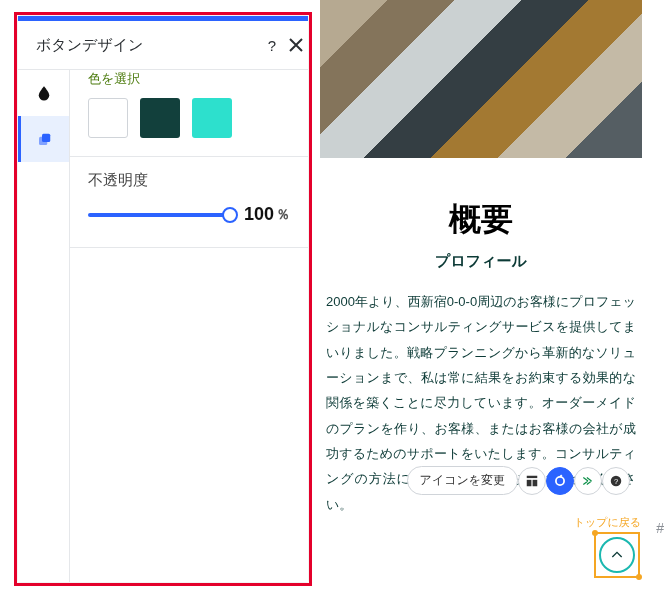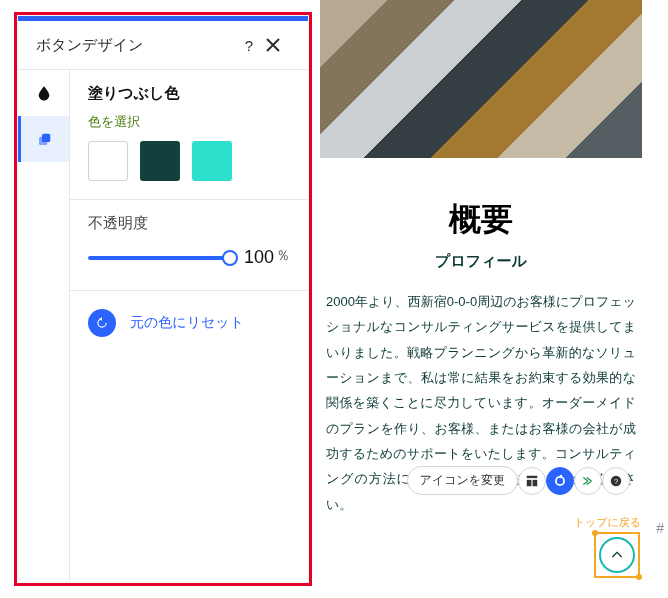--- a/index.html
+++ b/index.html
@@ -24,21 +24,21 @@
     background: #fff;
     box-shadow: 0 0 4px rgba(0,0,0,.12);
     display: flex; flex-direction: column;
     z-index: 10;
   }
   .panel-top {
     height: 5px; background: #2b63ff;
   }
   .panel-header {
     display: flex; align-items: center;
-    padding: 12px 23px 12px 18px;
+    padding: 12px 0 12px 18px;
     border-bottom: 1px solid #e5e7ea;
   }
   .panel-header .title { flex: 1; font-size: 15px; color: #2b2f33; }
   .hdr-icon { width: 24px; height: 24px; display: flex; align-items: center; justify-content: center; cursor: pointer; color: #2b2f33; font-size: 15px; }
   .hdr-icon.close svg { width: 14px; height: 14px; }
 
   .panel-body { display: flex; flex: 1; min-height: 0; }
   .side-tabs { width: 52px; border-right: 1px solid #e5e7ea; display: flex; flex-direction: column; }
   .side-tab { height: 46px; display: flex; align-items: center; justify-content: center; cursor: pointer; }
   .side-tab.active { background: #e8f0fe; border-left: 3px solid #2b63ff; }
@@ -52,21 +52,21 @@
   .swatch.white { background: #fff; border: 1px solid #d0d4d9; }
 
   .divider { height: 1px; background: #e5e7ea; margin: 0 0; }
 
   .opacity-block { padding: 14px 18px 22px; }
   .opacity-label { font-size: 15px; color: #444; margin-bottom: 14px; }
   .opacity-row { display: flex; align-items: center; gap: 14px; }
   .slider { flex: 1; position: relative; height: 20px; }
   .slider-track { position: absolute; left: 0; right: 0; top: 50%; transform: translateY(-50%); height: 4px; border-radius: 2px; background: #2b63ff; }
   .slider-thumb { position: absolute; right: -8px; top: 50%; transform: translate(0,-50%); width: 16px; height: 16px; border-radius: 50%; background: #fff; border: 2px solid #2b63ff; cursor: pointer; }
-  .opacity-val { font-size: 18px; color: #111; display: flex; align-items: flex-start; gap: 2px; }
+  .opacity-val { font-size: 18px; color: #111; display: flex; align-items: center; gap: 2px; font-weight: bold; }
   .opacity-val .pct { font-size: 14px; color: #555; }
 
   .reset-row { display: flex; align-items: center; gap: 14px; padding: 18px; }
   .reset-circle { width: 28px; height: 28px; border-radius: 50%; background: #2b63ff; display: flex; align-items: center; justify-content: center; cursor: pointer; }
   .reset-circle svg { width: 14px; height: 14px; }
   .reset-text { font-size: 14px; color: #2b63ff; cursor: pointer; }
 
   
   .preview {
     position: absolute;
@@ -162,21 +162,20 @@
       </div>
       <div class="side-tab active">
         <svg viewBox="0 0 24 24">
           <rect x="8" y="5" width="11" height="11" rx="2" fill="#2b63ff"></rect>
           <rect x="4" y="9" width="11" height="11" rx="2" fill="#2b63ff" opacity=".55"></rect>
         </svg>
       </div>
     </div>
 
     <div class="content">
-      <div class="section-h">塗りつぶし色</div>
       <div class="sub">色を選択</div>
       <div class="swatches">
         <div class="swatch white" style="background:#ffffff"></div>
         <div class="swatch" style="background:#12403c"></div>
         <div class="swatch" style="background:#2de0cd"></div>
       </div>
 
       <div class="divider"></div>
 
       <div class="opacity-block">
@@ -188,29 +187,20 @@
           </div>
           <div class="opacity-val">
             <span>100</span>
             <span class="pct">％</span>
           </div>
         </div>
       </div>
 
       <div class="divider"></div>
 
-      <div class="reset-row">
-        <div class="reset-circle">
-          <svg viewBox="0 0 24 24">
-              <path d="M12 5 a7 7 0 1 0 7 7" fill="none" stroke="#fff" stroke-width="2"></path>
-              <path d="M12 2 L12 8 L7 5 Z" fill="#fff"></path>
-            </svg>
-        </div>
-        <div class="reset-text">元の色にリセット</div>
-      </div>
     </div>
   </div>
 </div>
 
 <div class="redbox"></div>
 
 <div class="preview">
   <div class="hero"></div>
   <div class="article">
     <div class="h1">概要</div>

